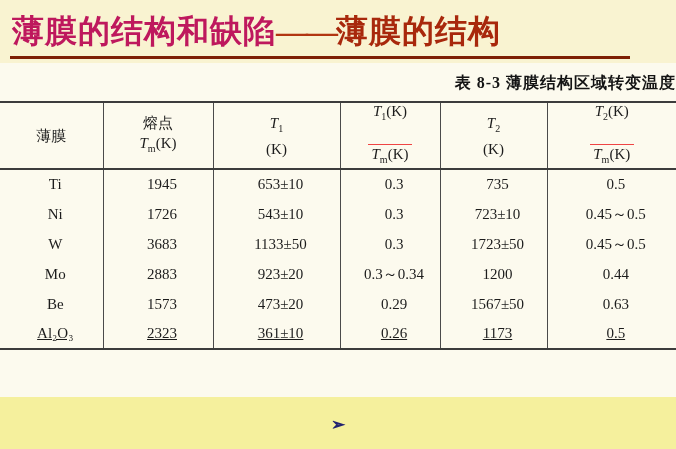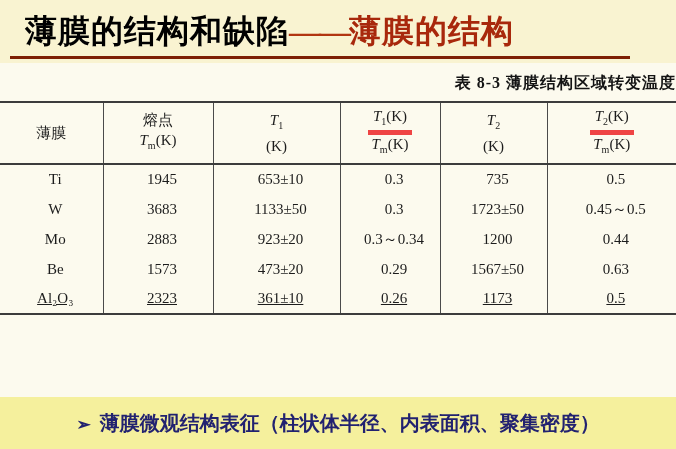--- a/index.html
+++ b/index.html
@@ -18,21 +18,21 @@
   .title {
     position: absolute;
     top: 10px;
     left: 12px;
     font-size: 32px;
     font-weight: bold;
     letter-spacing: 1px;
     white-space: nowrap;
     font-family: "Liberation Serif", serif;
   }
-  .title .part1 { color: #000000; margin-left: 13px; }
+  .title .part1 { color: #be185d; }
   .title .dash  { color: #b23511; letter-spacing: -2px; }
   .title .part2 { color: #a8280c; }
 
   .title-underline {
     position: absolute;
     top: 56px;
     left: 10px;
     width: 620px;
     height: 3px;
     background: #7e2004;
@@ -77,21 +77,21 @@
   }
   table.film-table th:first-child, table.film-table td:first-child { border-left: none; }
   table.film-table th { height: 62px; }
   table.film-table td { height: 30px; padding-left: 8px; }
 
   .hline { display: block; line-height: 20px; }
   i.tsym { font-family: "Liberation Serif", serif; font-style: italic; }
   sub { font-size: 10px; }
 
   .frac { display: inline-block; vertical-align: middle; line-height: 17px; }
-  .frac .num { display: block; border-bottom: 5px solid #ef4444; padding: 0 5px 0; }
+  .frac .num { display: block; border-bottom: 1px solid #ef4444; padding: 0 5px 19px; }
   .frac .den { display: block; padding-top: 1px; }
 
   
   .strip {
     position: absolute;
     left: 0;
     bottom: 0;
     width: 676px;
     height: 52px;
     background: #f5f09d;
@@ -162,20 +162,28 @@
       <tbody>
         <tr>
           <td>Ti</td>
           <td>1945</td>
           <td>653±10</td>
           <td>0.3</td>
           <td>735</td>
           <td>0.5</td>
         </tr>
         <tr>
+          <td>Ni</td>
+          <td>1726</td>
+          <td>543±10</td>
+          <td>0.3</td>
+          <td>723±10</td>
+          <td>0.45～0.5</td>
+        </tr>
+        <tr>
           <td>W</td>
           <td>3683</td>
           <td>1133±50</td>
           <td>0.3</td>
           <td>1723±50</td>
           <td>0.45～0.5</td>
         </tr>
         <tr>
           <td>Mo</td>
           <td>2883</td>
@@ -199,16 +207,15 @@
           <td>0.26</td>
           <td>1173</td>
           <td>0.5</td>
         </tr>
       </tbody>
     </table>
   </div>
 
   <div class="strip">
     <span class="bullet">➢</span>
-    <span>薄膜微观结构表征（柱状体半径、内表面积、聚集密度）</span>
   </div>
 
 </div>
 
 </body></html>

